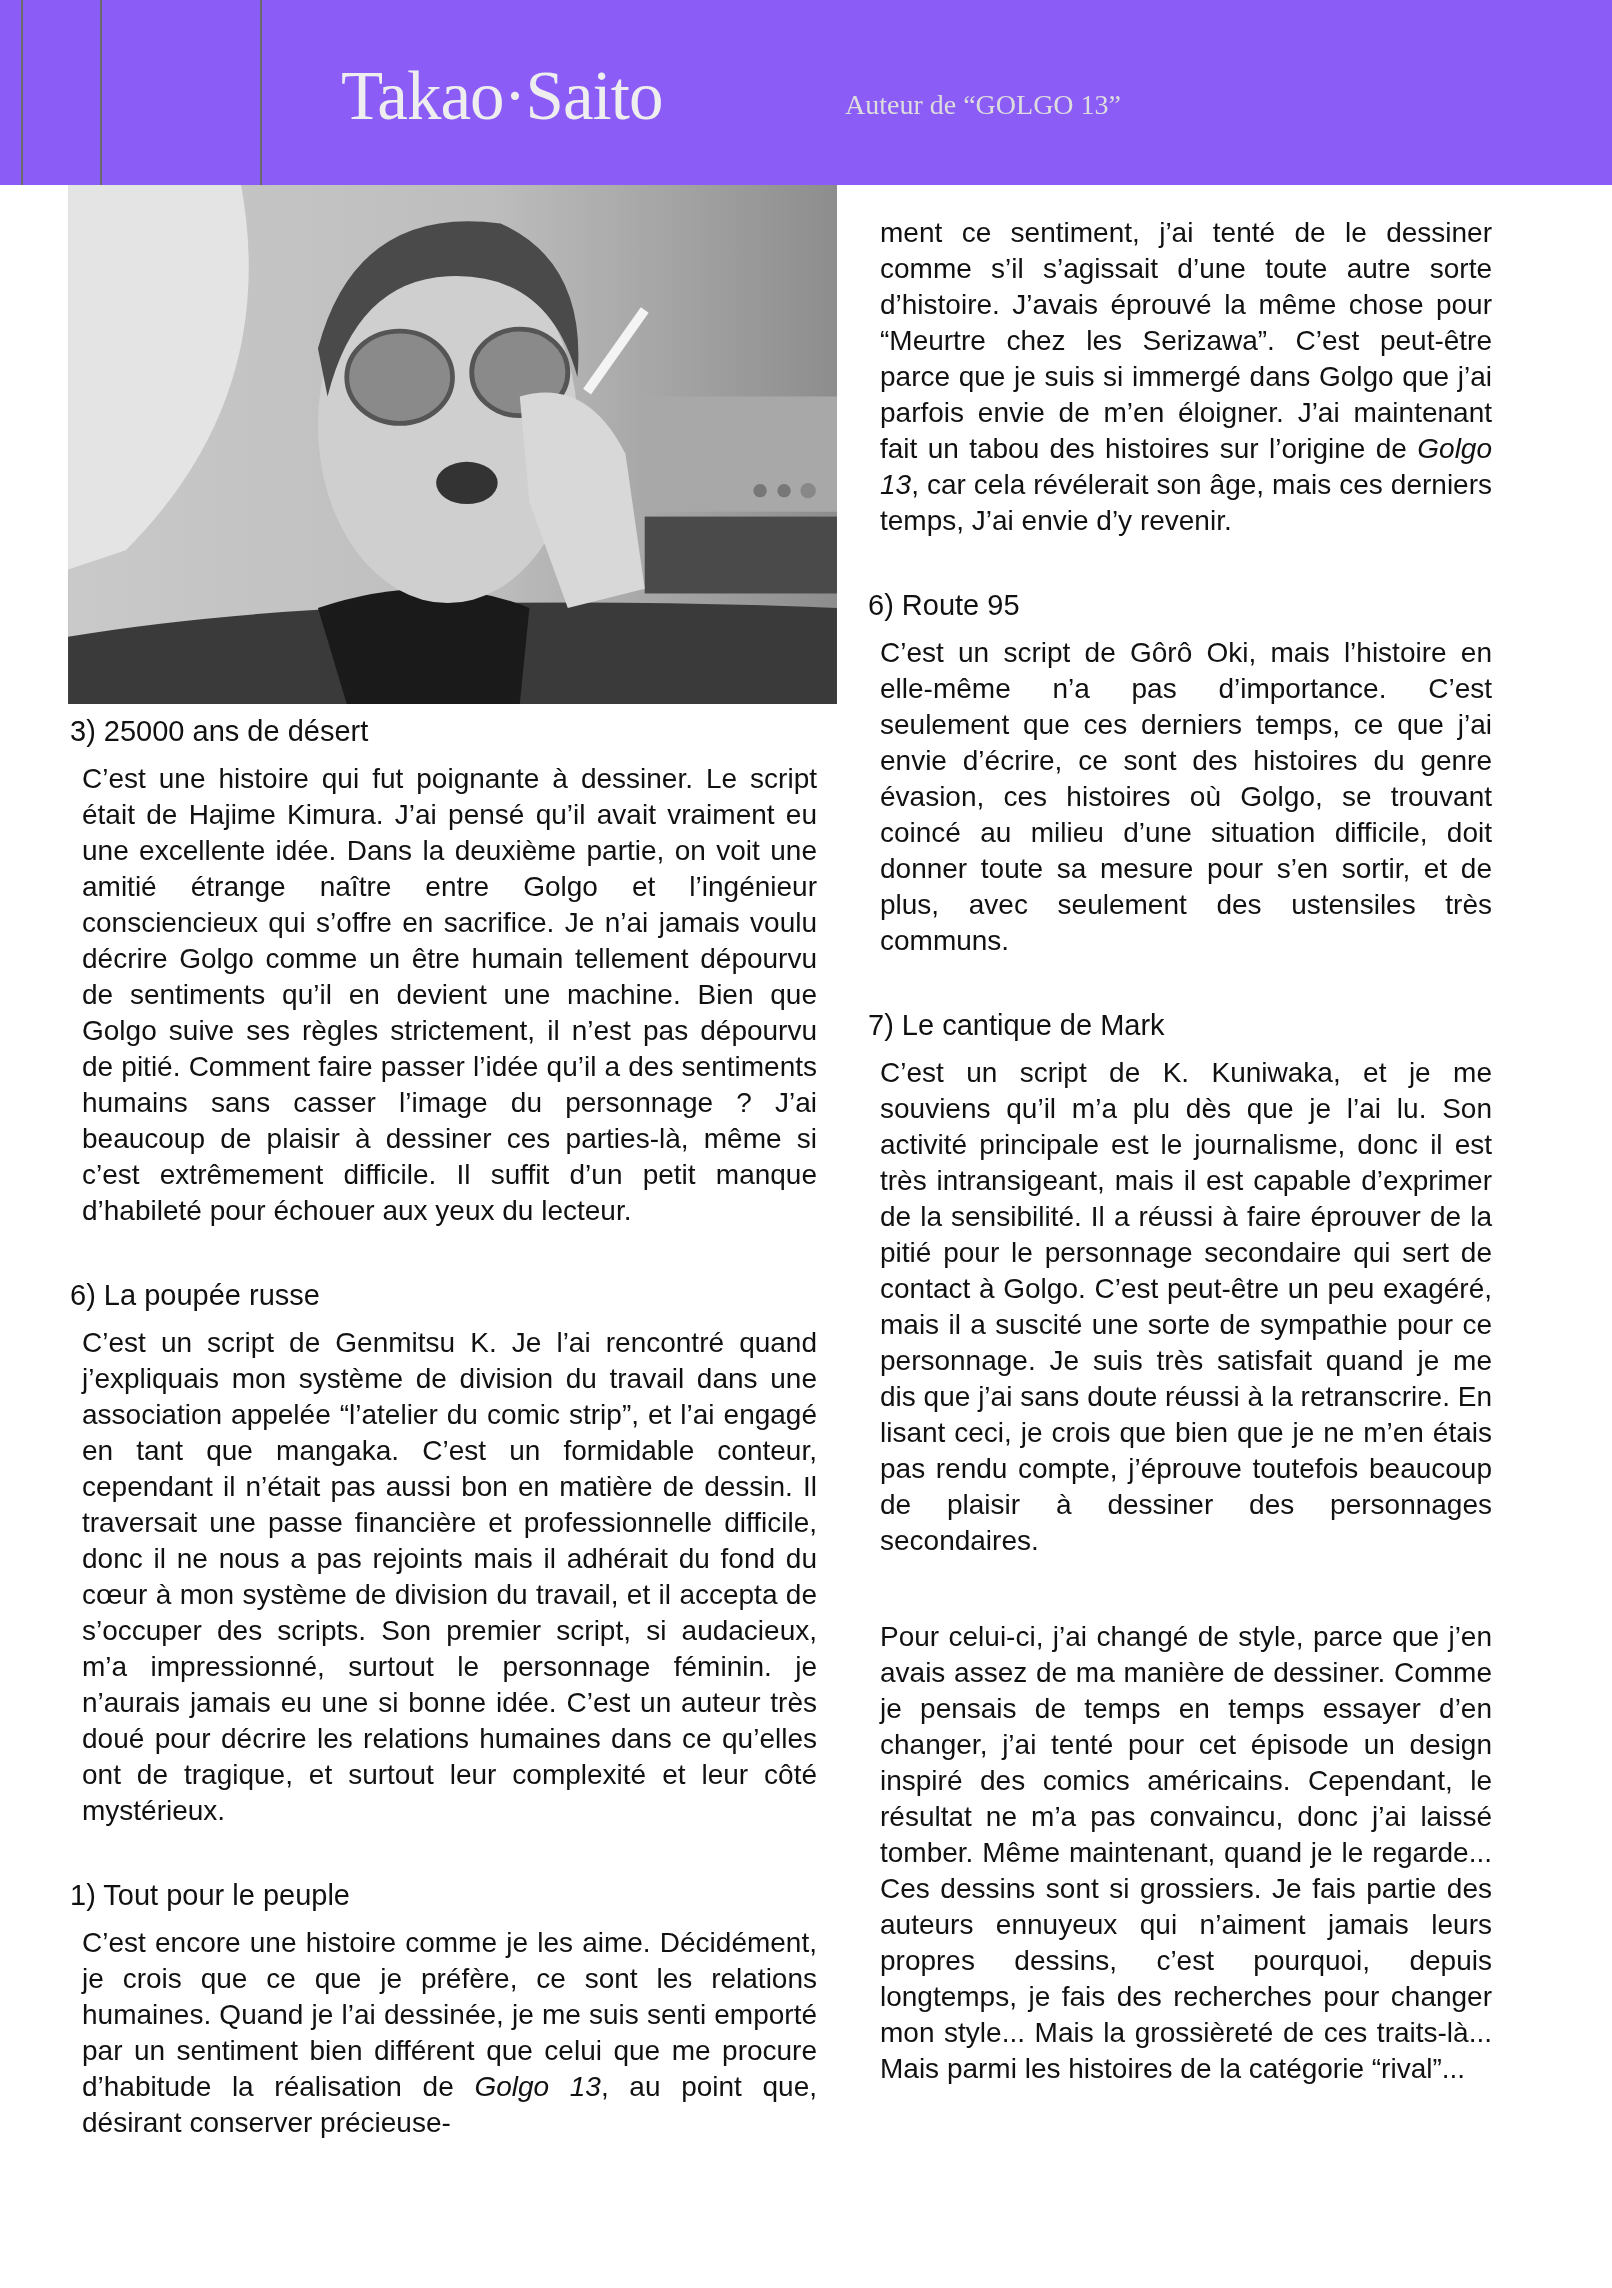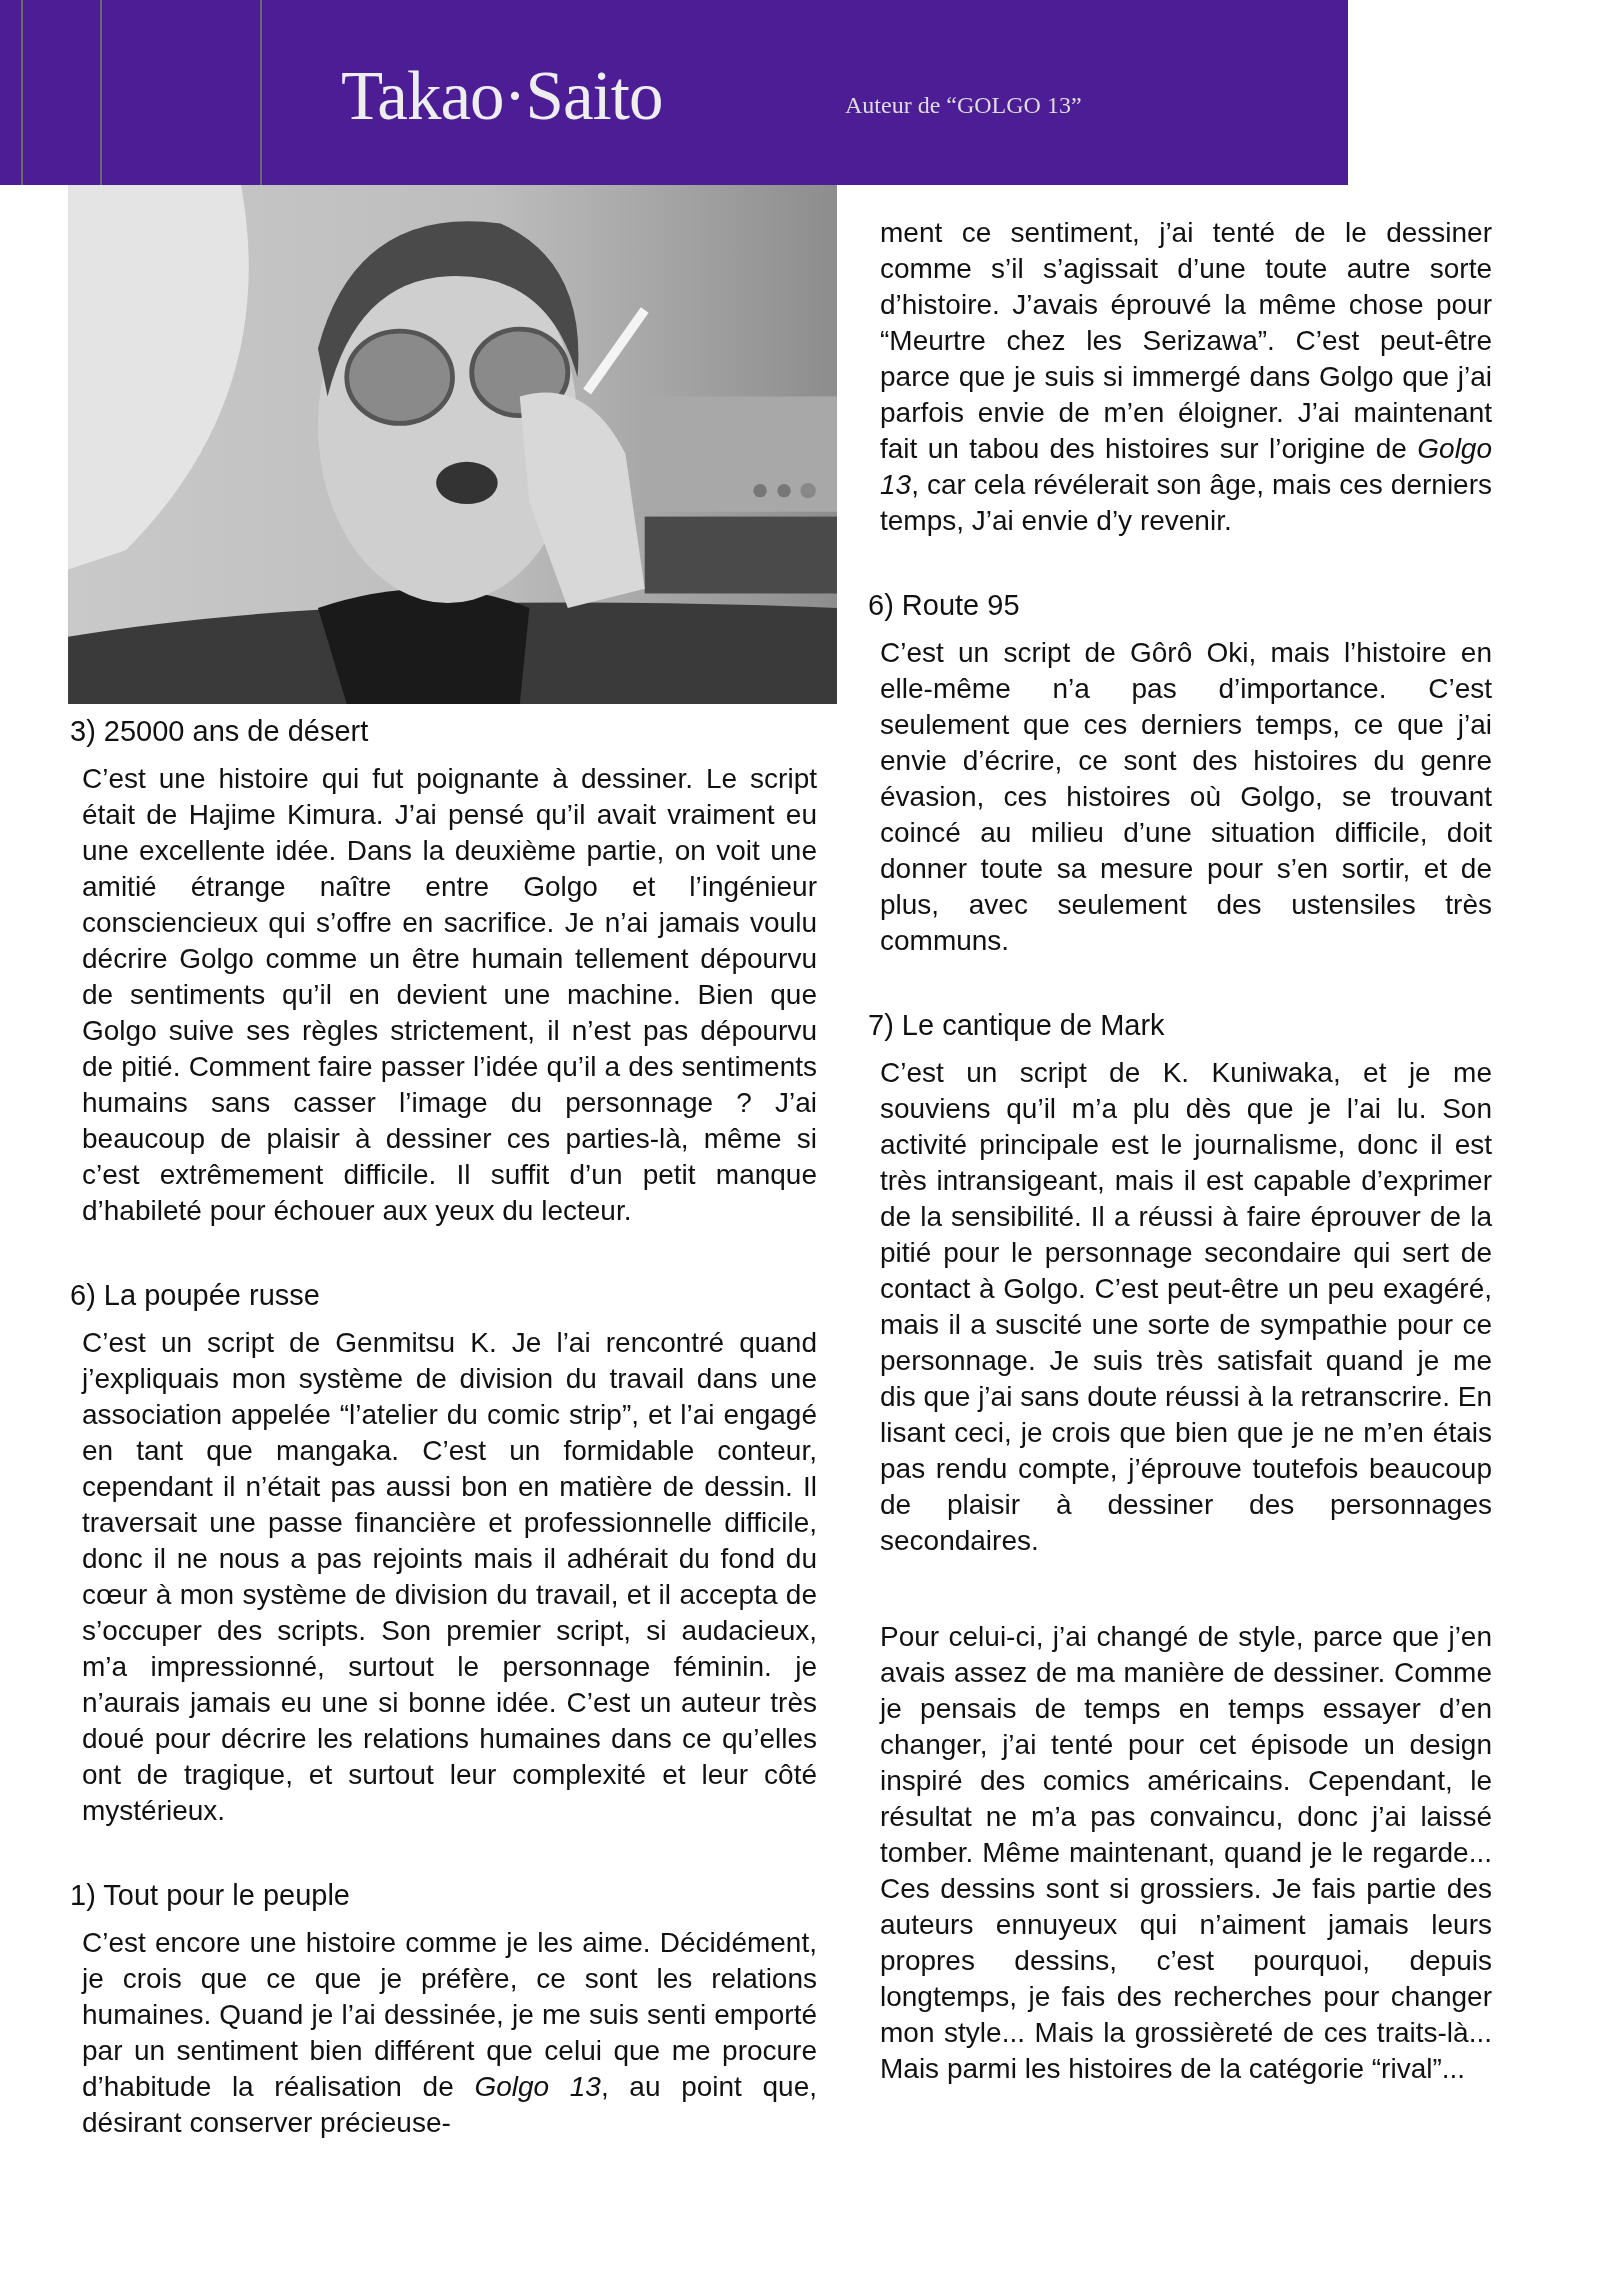--- a/index.html
+++ b/index.html
@@ -1,20 +1,20 @@
 <!DOCTYPE html>
 <html><head>
 <meta charset="utf-8">
 <style>
   html,body{margin:0;padding:0;background:#fff;}
   body{width:1612px;height:2288px;position:relative;overflow:hidden;font-family:"Liberation Sans","DejaVu Sans",sans-serif;color:#111;}
-  .header{position:absolute;left:0;top:0;width:1348px;height:185px;background:#4c1d95;}
+  .header{position:absolute;left:0;top:0;width:1612px;height:185px;background:#8b5cf6;}
   .vline{position:absolute;top:0;width:1.9px;height:185px;background:#6a6a6a;}
   .title{position:absolute;left:341px;top:53px;font-family:"Liberation Serif","DejaVu Serif",serif;color:#eee;font-size:69px;letter-spacing:-1px;line-height:86px;white-space:nowrap;}
-  .subtitle{position:absolute;left:845px;top:86px;font-family:"Liberation Serif","DejaVu Serif",serif;color:#ddd;font-size:24px;line-height:38px;white-space:nowrap;}
+  .subtitle{position:absolute;left:845px;top:86px;font-family:"Liberation Serif","DejaVu Serif",serif;color:#ddd;font-size:28px;line-height:38px;white-space:nowrap;}
   .photo{position:absolute;left:68px;top:185px;width:769px;height:519px;overflow:hidden;background:#9a9a9a;}
   .col{position:absolute;font-size:28px;line-height:36px;text-align:justify;}
   .col p{margin:12px;}
   .col h3{margin:0;font-size:29px;font-weight:normal;line-height:36px;}
   .gap{height:36px;}
   .left{left:70px;top:713px;width:759px;}
   .right{left:868px;top:203px;width:636px;}
   em{font-style:italic;}
 </style>
 </head>

